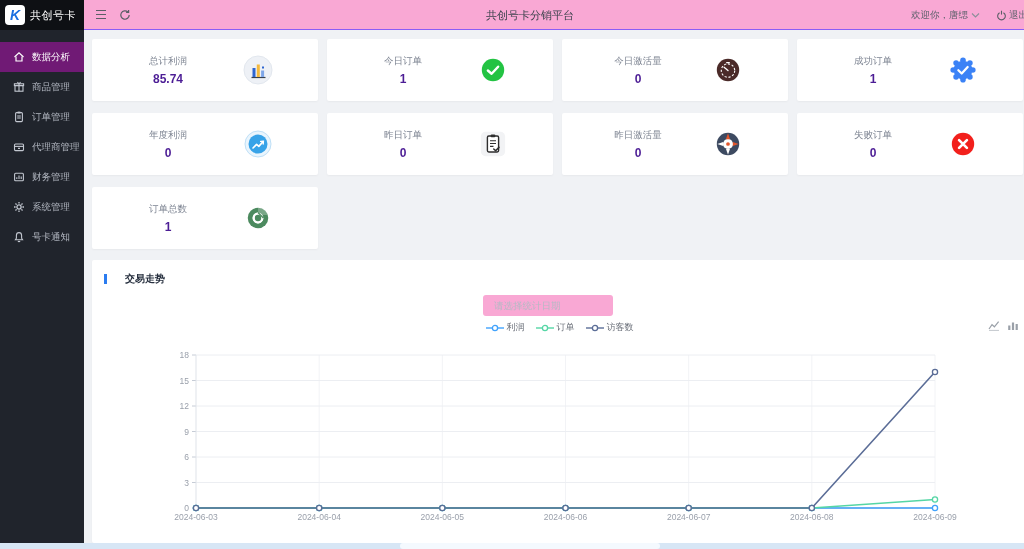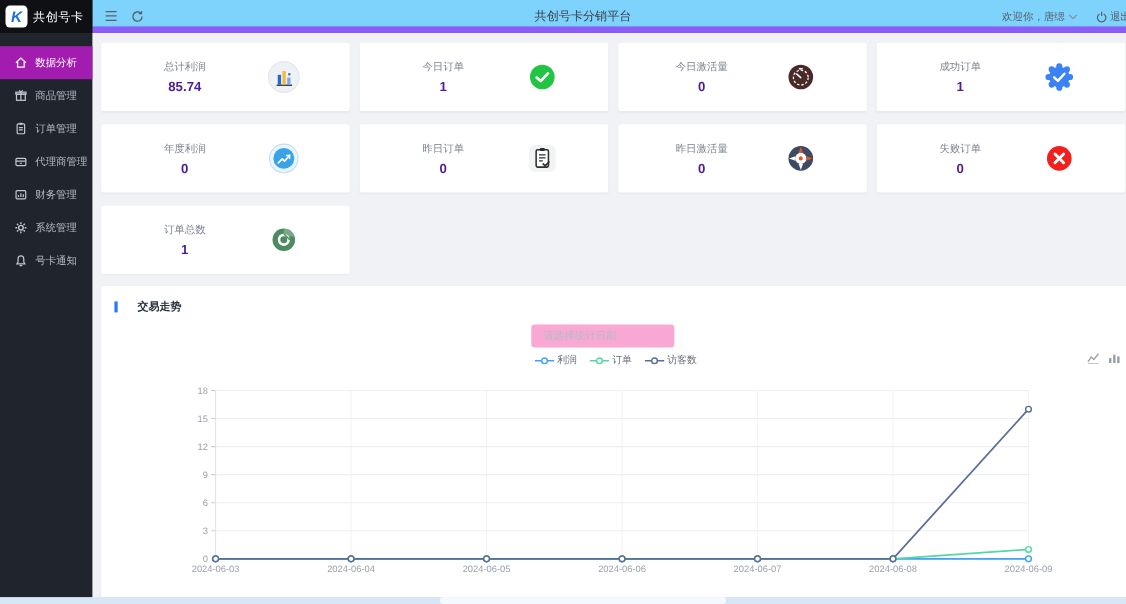--- a/index.html
+++ b/index.html
@@ -9,26 +9,26 @@
   
   .sidebar { position:absolute; left:0; top:0; width:84px; height:543px; background:#20242c; z-index:5; }
   .logo-bar { height:30px; background:#0e1014; display:flex; align-items:center; padding-left:5px; }
   .logo-tile { width:20px; height:20px; background:#fff; border-radius:4px; display:flex; align-items:center; justify-content:center;
     color:#1a6fe0; font-weight:bold; font-style:italic; font-size:14px; }
   .logo-text { color:#fff; font-size:11px; font-weight:normal; margin-left:5px; letter-spacing:.5px; white-space:nowrap; }
   .menu { padding-top:12px; }
   .menu-item { height:30px; display:flex; align-items:center; padding-left:13px; cursor:pointer; }
   .menu-item .mi-label { margin-left:7px; font-size:9.5px; color:#b3b8c2; white-space:nowrap; }
   .menu-item svg { stroke:#c2c7d0; }
-  .menu-item.active { background:#a21caf; }
+  .menu-item.active { background:#701a75; }
   .menu-item.active .mi-label { color:#fff; }
   .menu-item.active svg { stroke:#fff; }
 
   
-  .header { position:absolute; left:84px; top:0; width:940px; height:30px; background:#7dd3fc; border-bottom:6px solid #8b5cf6; z-index:4; }
+  .header { position:absolute; left:84px; top:0; width:940px; height:30px; background:#f9a8d4; border-bottom:1px solid #8b5cf6; z-index:4; }
   .hdr-icon { position:absolute; top:9px; cursor:pointer; }
   .hamburger { left:11px; }
   .refresh { left:35px; }
   .hdr-title { position:absolute; left:0; right:48px; top:0; height:30px; line-height:30px; text-align:center;
     font-size:11px; color:#3b414c; }
   .welcome { position:absolute; right:44px; top:0; height:30px; display:flex; align-items:center; gap:3px;
     font-size:9.5px; color:#5a5f6a; cursor:pointer; white-space:nowrap; }
   .logout { position:absolute; right:-4px; top:0; height:30px; display:flex; align-items:center; gap:2px;
     font-size:9.5px; color:#5a5f6a; cursor:pointer; white-space:nowrap; }
 

